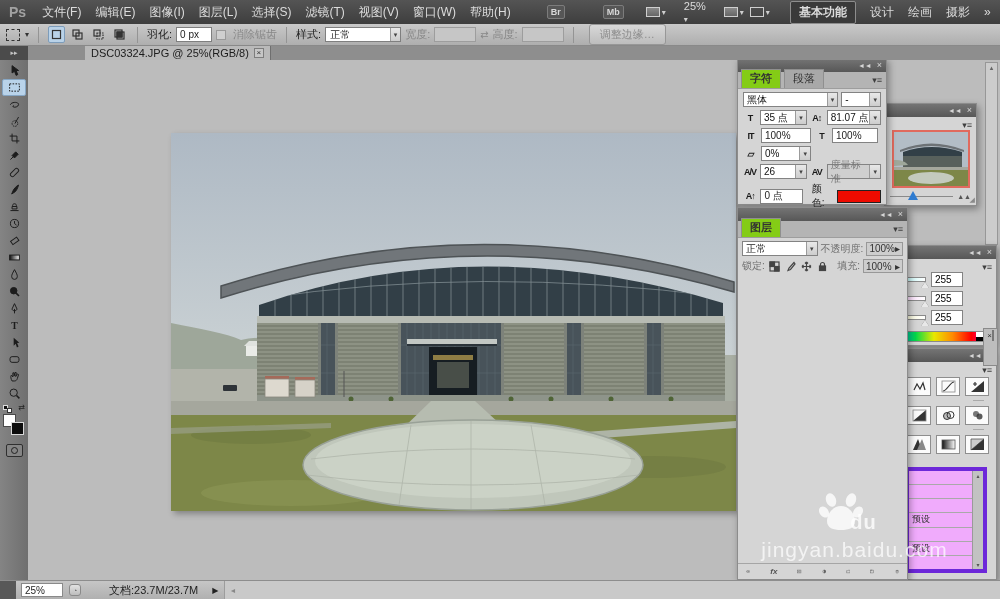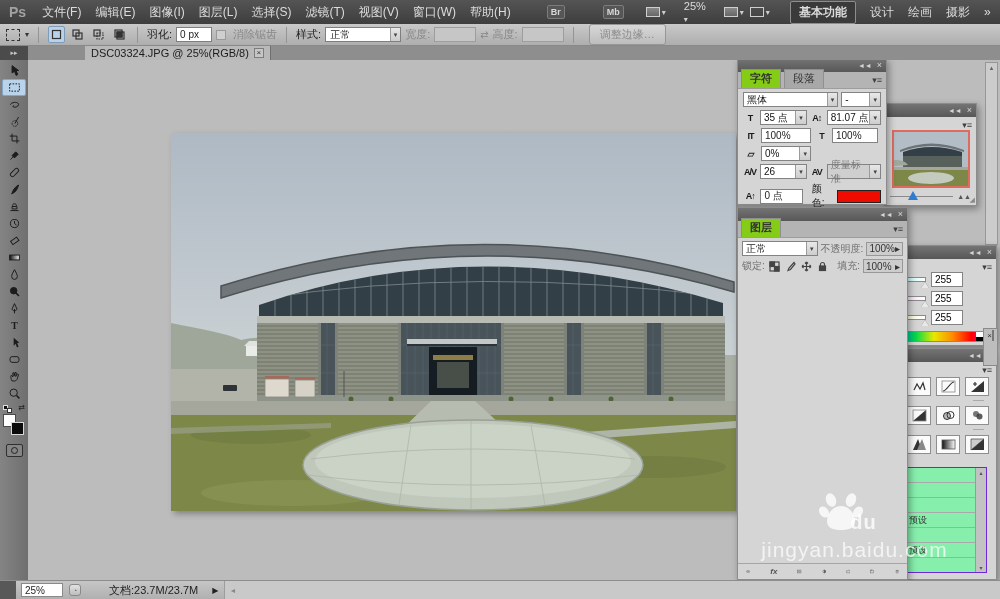--- a/index.html
+++ b/index.html
@@ -119,21 +119,21 @@
   .spectrum{margin:6px 5px 0 40px;height:11px;border:1px solid #8a8a8a;background:linear-gradient(to right,#1a43d8,#00b7ff,#00d84a,#e8e800,#ff8a00,#ff0000,#ff00c8);position:relative}
   .spectrum .bw{position:absolute;right:0;top:0;width:14px;height:100%;background:linear-gradient(#fff 50%,#000 50%)}
 
   
   #adj-panel{left:836px;top:348px;width:161px;height:232px;z-index:4}
   .adj-grid{padding:5px 6px 0 70px}
   .adj-row{display:flex;gap:5px;margin-bottom:4px}
   .adj-ico{width:24px;height:19px;background:#fbfbfb;border:1px solid #8e8e8e;display:flex;align-items:center;justify-content:center}
   .adj-ico svg{width:15px;height:13px}
   .adj-sep{height:1px;background:#aaa;margin:2px 6px 5px 66px}
-  .preset-list{position:absolute;left:68px;top:118px;width:82px;bottom:6px;border:1px solid #6d28d9;background:#86efac;display:flex}
+  .preset-list{position:absolute;left:68px;top:118px;width:82px;bottom:6px;border:4px solid #6d28d9;background:#f0abfc;display:flex}
   .plist-rows{flex:1;display:flex;flex-direction:column}
   .prow{flex:1;border-bottom:1px solid #a9a9a9;font-size:9px;color:#333;padding-left:3px;display:flex;align-items:center;white-space:nowrap;overflow:hidden}
   .pscroll{width:11px;background:#c2c2c2;border-left:1px solid #9a9a9a;display:flex;flex-direction:column;align-items:center;justify-content:space-between;font-size:6px;color:#555;padding:1px 0}
 
   
   .right-strip{position:absolute;left:985px;top:62px;width:13px;height:183px;background:#cccccc;border:1px solid #979797;z-index:2;text-align:center;font-size:7px;color:#666;padding-top:1px}
   .dock-x{position:absolute;left:983px;top:328px;width:15px;height:38px;background:#bdbdbd;border:1px solid #8a8a8a;z-index:5;text-align:center;font-size:8px;color:#333;padding-top:2px}
   .dock-x .blk{margin:3px auto 0;width:9px;height:12px;background:#9a9a9a;border:1px solid #777}
 
   

